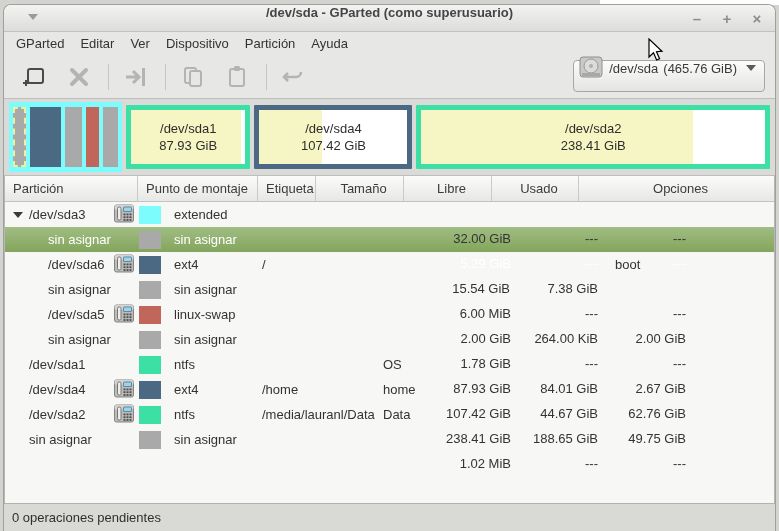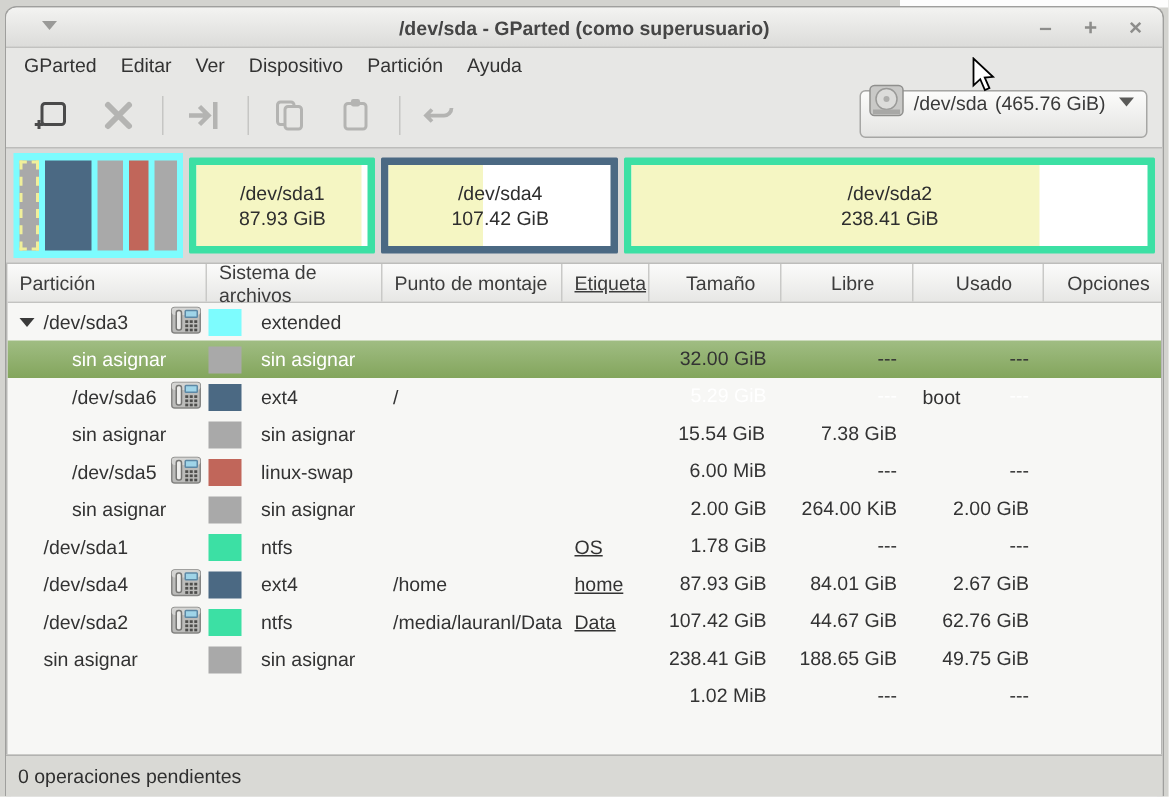--- a/index.html
+++ b/index.html
@@ -6,21 +6,21 @@
   html,body { width:779px; height:531px; overflow:hidden; }
   body { background:#d3d3cf; font-family:"Liberation Sans", sans-serif; font-size:13px; color:#3a3a3a; position:relative; }
   .bg-white-patch { position:absolute; left:600px; top:0; width:179px; height:5px; background:#fdfdfd; }
 
   .window { position:absolute; left:3px; top:4px; width:773px; height:527px;
     background:#e7e7e5; border:1px solid #9f9f9d; border-bottom:none;
     border-radius:8px 8px 0 0; overflow:hidden; display:flex; flex-direction:column; }
 
   
   .titlebar { height:27px; background:linear-gradient(#f3f3f1,#dcdcda); border-bottom:1px solid #c2c2c0;
-    display:flex; align-items:center; position:relative; flex:none; }
+    display:flex; align-items:flex-start; position:relative; flex:none; }
   .win-menu-arrow { position:absolute; left:24px; top:9px; width:0; height:0;
     border-left:5px solid transparent; border-right:5px solid transparent; border-top:6px solid #9a9a98; }
   .title { flex:1; text-align:center; font-weight:bold; color:#454545; }
   .win-controls { position:absolute; right:10px; top:0; height:27px; display:flex; align-items:center; gap:14px; }
   .win-btn { color:#8d8d8b; font-weight:bold; font-size:15px; width:16px; text-align:center; cursor:default; }
 
   
   .menubar { height:23px; display:flex; align-items:center; padding-left:4px; flex:none; }
   .menu-item { padding:2px 8px; color:#333; }
 
@@ -51,21 +51,21 @@
   
   .table-wrap { flex:1; background:#f7f7f5; border-left:1px solid #b7b7b5; border-right:1px solid #b7b7b5;
     display:flex; flex-direction:column; overflow:hidden; }
   .thead { height:26px; background:linear-gradient(#fbfbfa,#e7e7e5); border-bottom:1px solid #c3c3c1;
     display:flex; flex:none; color:#3c3c3c; }
   .th { display:flex; align-items:center; padding-left:8px; border-right:1px solid #c9c9c7; }
   .th.num { justify-content:center;text-align:right; }
   .col-part  { width:133px; flex:none; }
   .col-fs    { width:117px; flex:none; }
   .col-mount { width:120px; flex:none; }
-  .col-label { width:58px;  flex:none;text-decoration:underline; }
+  .col-label { width:58px;  flex:none; }
   .col-size  { width:88px;  flex:none; }
   .col-used  { width:87px;  flex:none; }
   .col-free  { width:88px;  flex:none; }
   .col-flags { flex:1; border-right:none; }
 
   .row { height:25px; display:flex; align-items:center; color:#333; }
   .row.selected { background:linear-gradient(#a0bd83,#83a55c); color:#fff; }
   .c { display:flex; align-items:center; height:100%; }
   .c-part { padding-left:8px; justify-content:space-between; }
   .row.nested .c-part { padding-left:27px; }
@@ -205,21 +205,20 @@
         <div class="seg-label">
           <div>/dev/sda2</div>
           <div>238.41 GiB</div>
         </div>
       </div>
     </div>
 
   <div class="table-wrap">
     <div class="thead">
       <div class="th col-part">Partición</div>
-      <div class="th col-fs">Sistema de archivos</div>
       <div class="th col-mount">Punto de montaje</div>
       <div class="th col-label">Etiqueta</div>
       <div class="th col-size num">Tamaño</div>
       <div class="th col-free num">Libre</div>
       <div class="th col-used num">Usado</div>
       <div class="th col-flags num">Opciones</div>
     </div>
     <div class="tbody">
         <div class="row">
     <div class="c c-part col-part">

